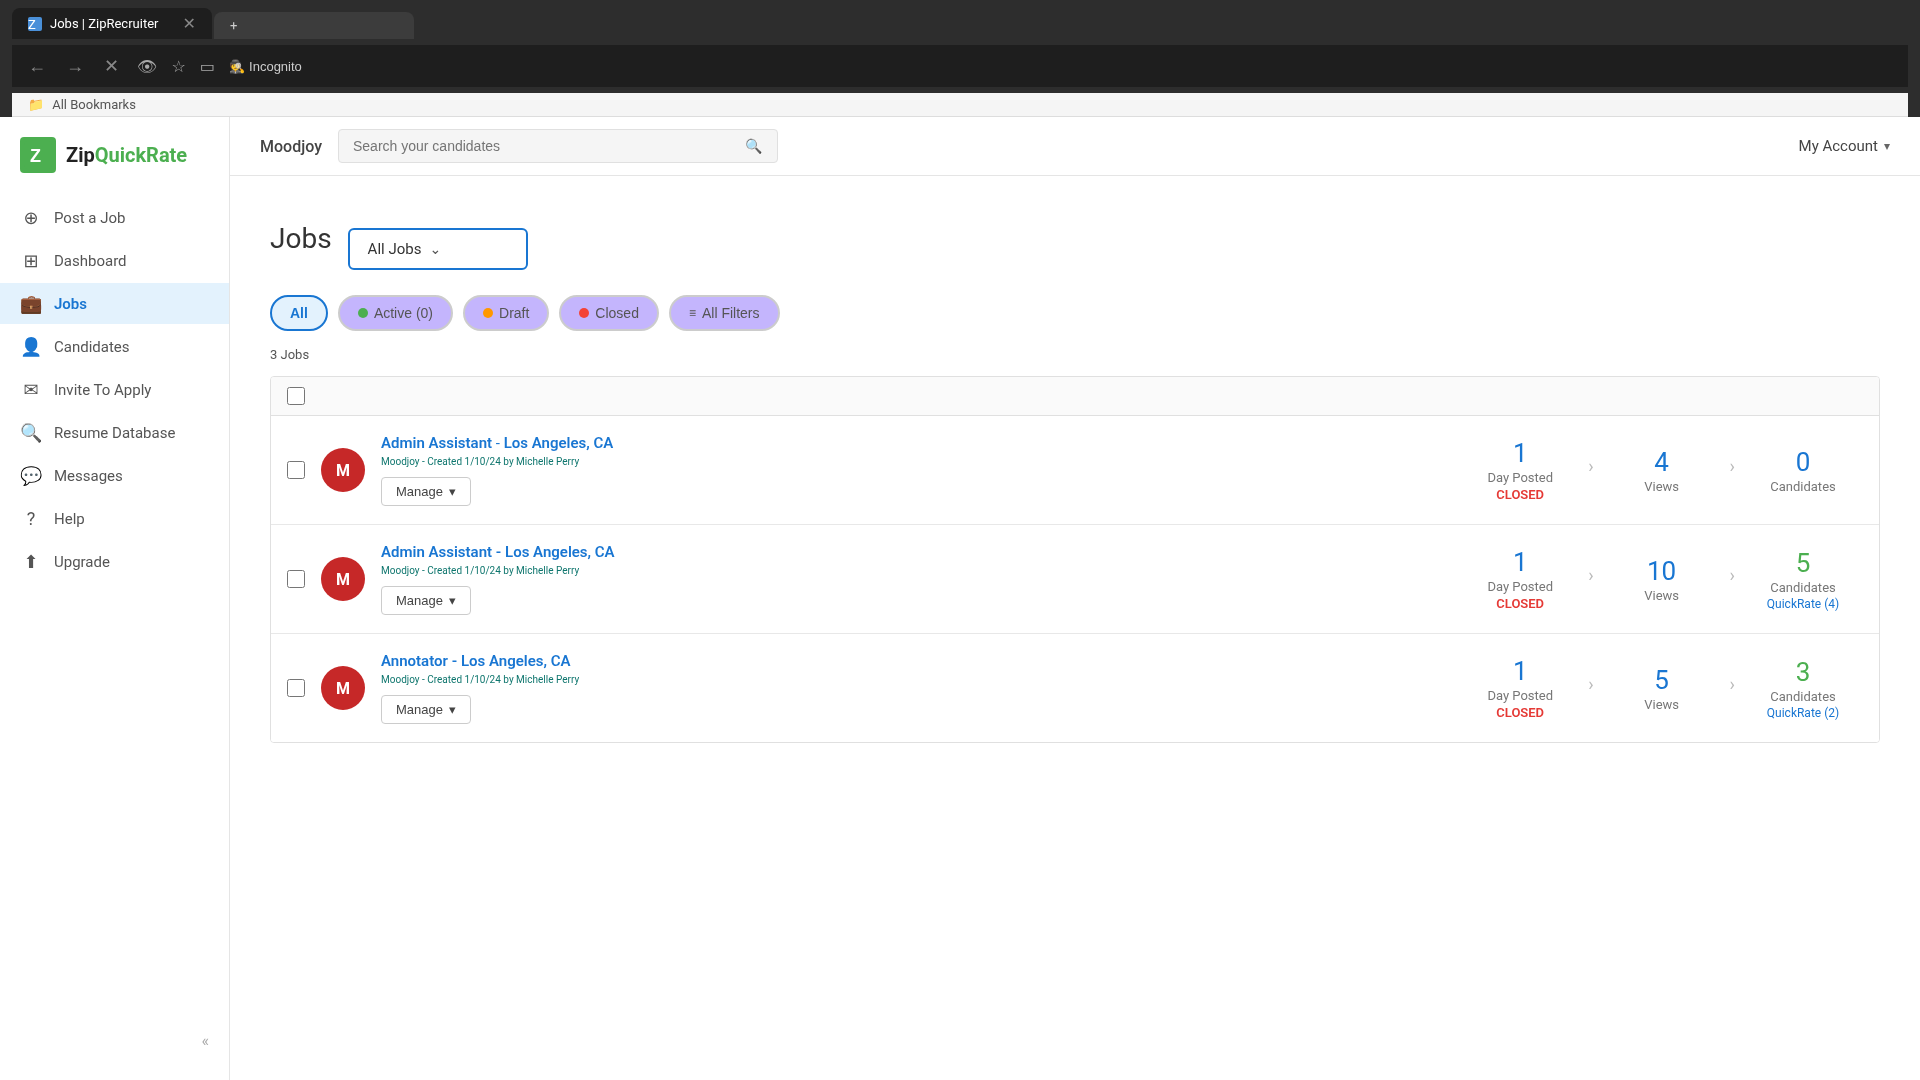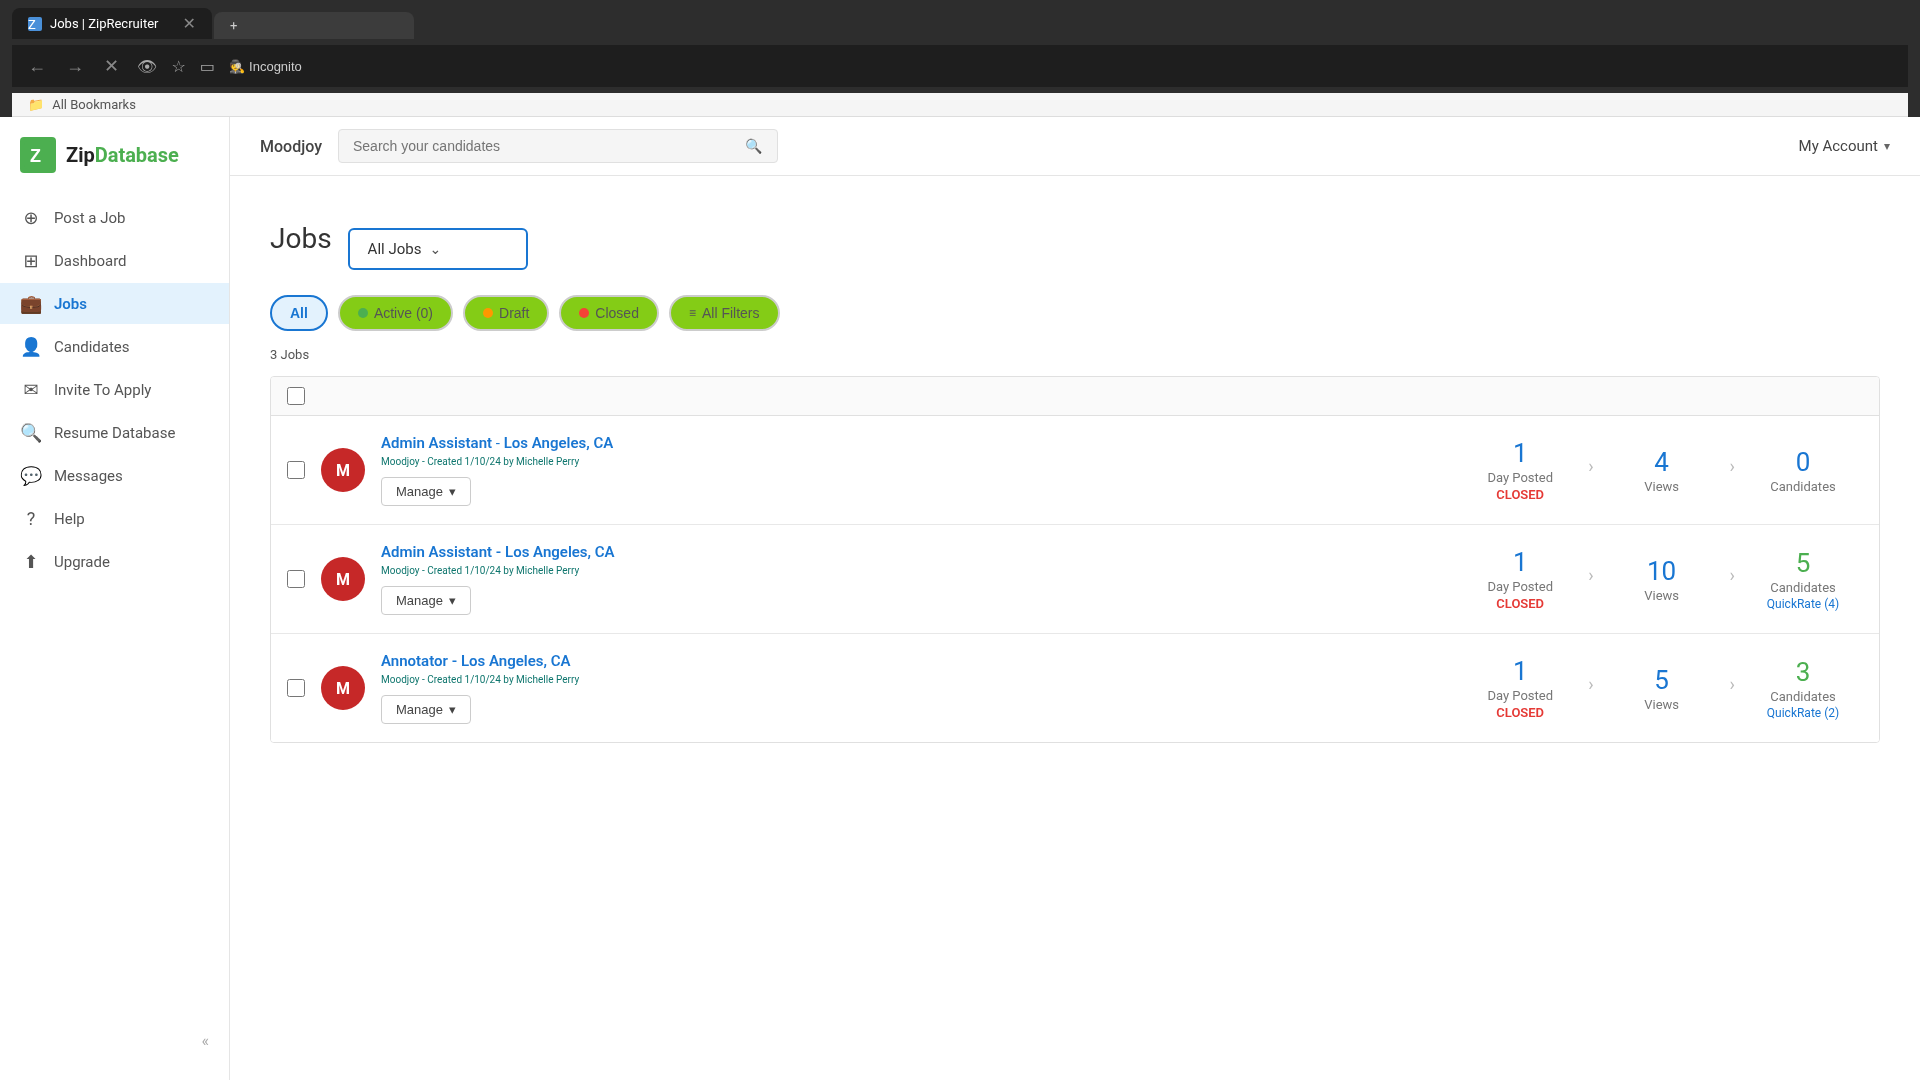--- a/index.html
+++ b/index.html
@@ -46,21 +46,21 @@
 
     
     .main-content { flex: 1; padding: 30px 40px; overflow-y: auto; background: #fff; }
     .page-title { font-size: 28px; font-weight: 400; color: #333; margin-bottom: 20px; }
 
     .jobs-header { display: flex; align-items: center; gap: 16px; margin-bottom: 20px; }
     .jobs-filter-dropdown { display: flex; align-items: center; gap: 8px; border: 2px solid #1976d2; border-radius: 6px; padding: 10px 18px; cursor: pointer; font-size: 15px; color: #333; min-width: 180px; }
     .jobs-filter-dropdown-chevron { color: #555; font-size: 14px; }
 
     .filter-tabs { display: flex; gap: 10px; margin-bottom: 16px; align-items: center; }
-    .filter-tab { padding: 8px 18px; border-radius: 20px; border: 2px solid #ccc; font-size: 14px; cursor: pointer; display: flex; align-items: center; gap: 6px; background: #84cc16; color: #555; }
+    .filter-tab { padding: 8px 18px; border-radius: 20px; border: 2px solid #ccc; font-size: 14px; cursor: pointer; display: flex; align-items: center; gap: 6px; background: #c4b5fd; color: #555; }
     .filter-tab.active { background: #e3f2fd; border-color: #1976d2; color: #1976d2; font-weight: 600; }
     .filter-tab-dot { width: 10px; height: 10px; border-radius: 50%; display: inline-block; }
     .filter-tab-dot.green { background: #4caf50; }
     .filter-tab-dot.orange { background: #ff9800; }
     .filter-tab-dot.red { background: #f44336; }
     .filter-tab-all-icon { font-size: 12px; }
 
     .jobs-count { font-size: 13px; color: #555; margin-bottom: 14px; }
 
     
@@ -125,21 +125,21 @@
 
   <div class="sidebar">
     <div class="sidebar-logo">
       <div class="sidebar-logo-icon" style="background:#4caf50;padding:4px;">
         <svg width="28" height="28" viewBox="0 0 28 28" fill="none">
           <rect width="28" height="28" rx="4" fill="#4caf50"></rect>
           <text x="6" y="21" fill="white" font-size="18" font-weight="bold" font-family="Arial">Z</text>
         </svg>
       </div>
       <span class="sidebar-logo-text">
-        <span style="color:#222;">Zip</span><span style="color:#4caf50;">Database</span>
+        <span style="color:#222;">Zip</span><span style="color:#4caf50;">QuickRate</span>
       </span>
     </div>
 
     <nav class="sidebar-nav">
       <div class="sidebar-item">
         <span class="sidebar-item-icon">⊕</span>
         <span>Post a Job</span>
       </div>
       <div class="sidebar-item">
         <span class="sidebar-item-icon">⊞</span>

